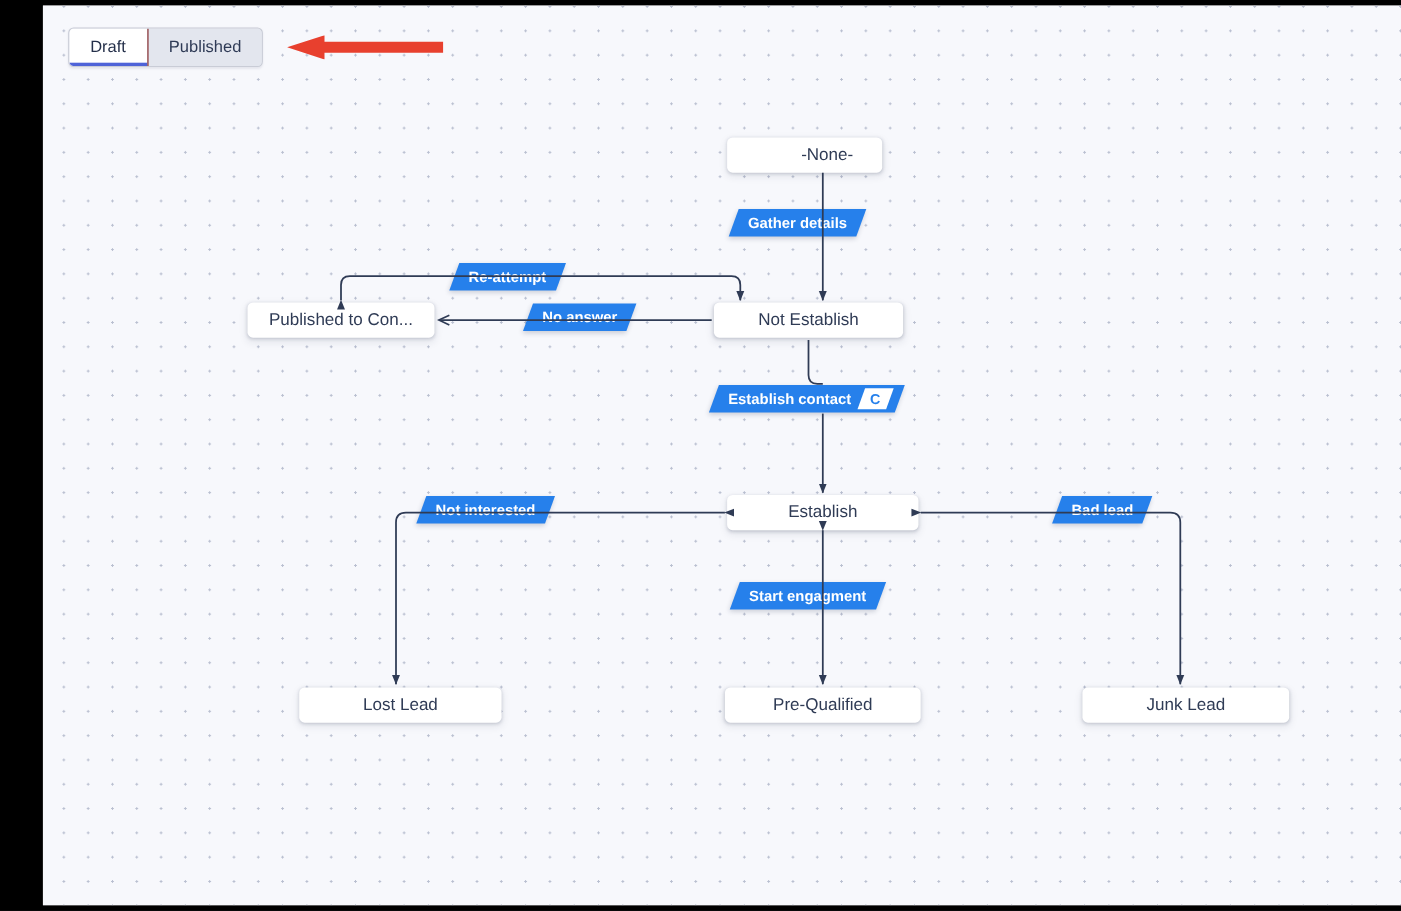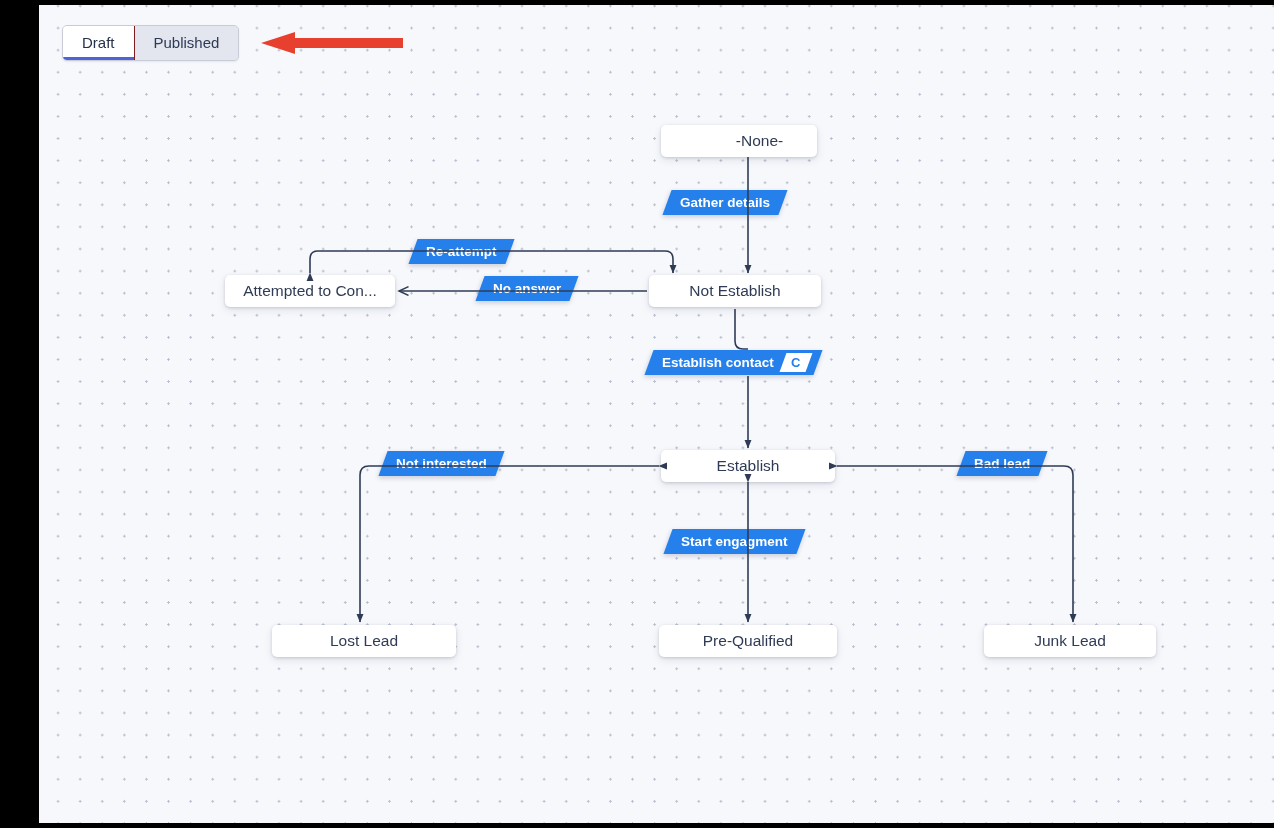--- a/index.html
+++ b/index.html
@@ -168,39 +168,39 @@
 
       <path d="M 620 461 L 330 461 Q 321 461 321 470 L 321 617" marker-start="url(#ah)" marker-end="url(#ah)"></path>
 
       <path d="M 798 461 L 1025 461 Q 1034 461 1034 470 L 1034 617" marker-start="url(#ah)" marker-end="url(#ah)"></path>
 
       <path d="M 709 477 L 709 617" marker-start="url(#ah)" marker-end="url(#ah)"></path>
     </g>
   </svg>
 
   <div id="diagram">
-    <div class="node" style="left:622px; top:120px; width:156px;padding-left:41px;">
+    <div class="node" style="left:622px; top:120px; width:141px;padding-left:41px;">
       <span>-None-</span>
     </div>
     <div class="node" style="left:186px; top:270px; width:170px;">
-      <span>Attempted to Con...</span>
+      <span>Published to Con...</span>
     </div>
     <div class="node" style="left:610px; top:270px; width:172px;">
       <span>Not Establish</span>
     </div>
     <div class="node" style="left:622px; top:445px; width:174px;">
       <span>Establish</span>
     </div>
     <div class="node" style="left:233px; top:620px; width:184px;">
       <span>Lost Lead</span>
     </div>
     <div class="node" style="left:620px; top:620px; width:178px;">
       <span>Pre-Qualified</span>
     </div>
-    <div class="node" style="left:945px; top:620px; width:172px;">
+    <div class="node" style="left:945px; top:620px; width:188px;">
       <span>Junk Lead</span>
     </div>
 
     <div class="chip" style="left:628px; top:185px;">
       <span class="chip-label">Gather details</span>
     </div>
 
     <div class="chip" style="left:374px; top:234px;">
       <span class="chip-label">Re-attempt</span>
     </div>

